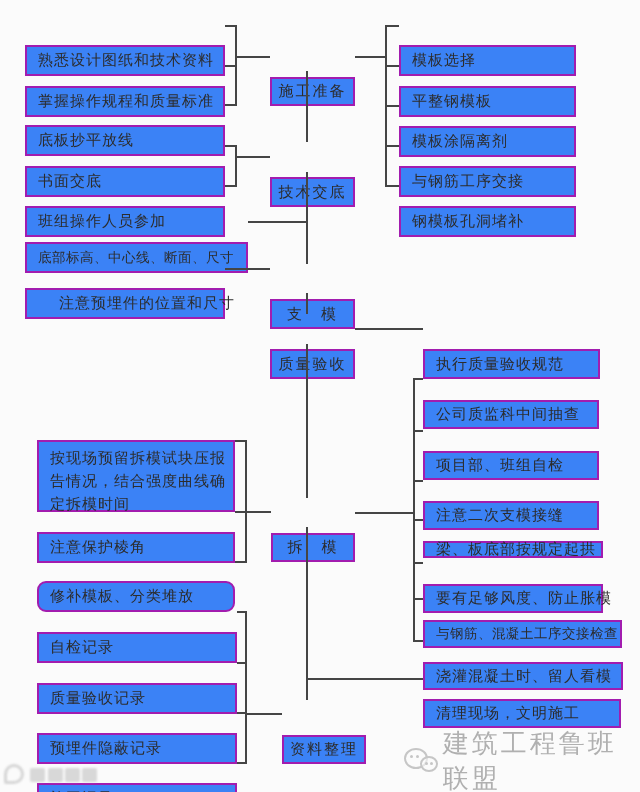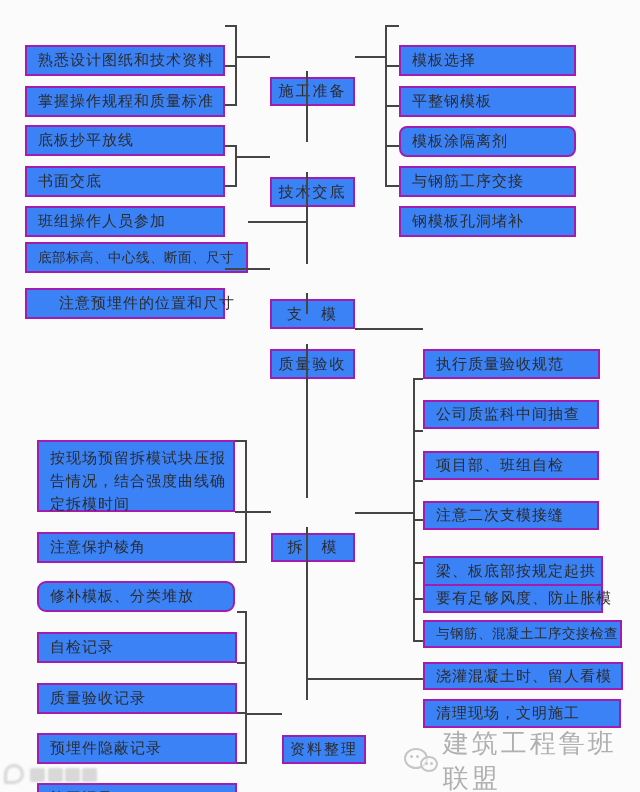--- a/index.html
+++ b/index.html
@@ -99,42 +99,42 @@
     </div>
     <div class="node center" style="left: 282px; top: 700px; width: 84px; height: 29px;">
       <span>资料整理</span>
     </div>
     <div class="node" style="left: 399px; top: 10px; width: 177px; height: 31px;">
       <span>模板选择</span>
     </div>
     <div class="node" style="left: 399px; top: 51px; width: 177px; height: 31px;">
       <span>平整钢模板</span>
     </div>
-    <div class="node" style="left: 399px; top: 91px; width: 177px; height: 31px; border-radius: 8px;">
+    <div class="node" style="left: 399px; top: 91px; width: 177px; height: 31px;">
       <span>模板涂隔离剂</span>
     </div>
     <div class="node" style="left: 399px; top: 131px; width: 177px; height: 31px;">
       <span>与钢筋工序交接</span>
     </div>
     <div class="node" style="left: 399px; top: 171px; width: 177px; height: 31px;">
       <span>钢模板孔洞堵补</span>
     </div>
     <div class="node" style="left: 423px; top: 314px; width: 177px; height: 30px;">
       <span>执行质量验收规范</span>
     </div>
     <div class="node" style="left: 423px; top: 365px; width: 176px; height: 29px;">
       <span>公司质监科中间抽查</span>
     </div>
     <div class="node" style="left: 423px; top: 416px; width: 176px; height: 29px;">
       <span>项目部、班组自检</span>
     </div>
     <div class="node" style="left: 423px; top: 466px; width: 176px; height: 29px;">
       <span>注意二次支模接缝</span>
     </div>
-    <div class="node" style="left: 423px; top: 521px; width: 180px; height: 30px;">
+    <div class="node" style="left: 423px; top: 506px; width: 180px; height: 17px;">
       <span>梁、板底部按规定起拱</span>
     </div>
     <div class="node" style="left: 423px; top: 549px; width: 180px; height: 29px;">
       <span>要有足够风度、防止胀模</span>
     </div>
     <div class="node small" style="left: 423px; top: 585px; width: 199px; height: 28px;">
       <span>与钢筋、混凝土工序交接检查</span>
     </div>
     <div class="node" style="left: 423px; top: 627px; width: 200px; height: 28px;">
       <span>浇灌混凝土时、留人看模</span>

